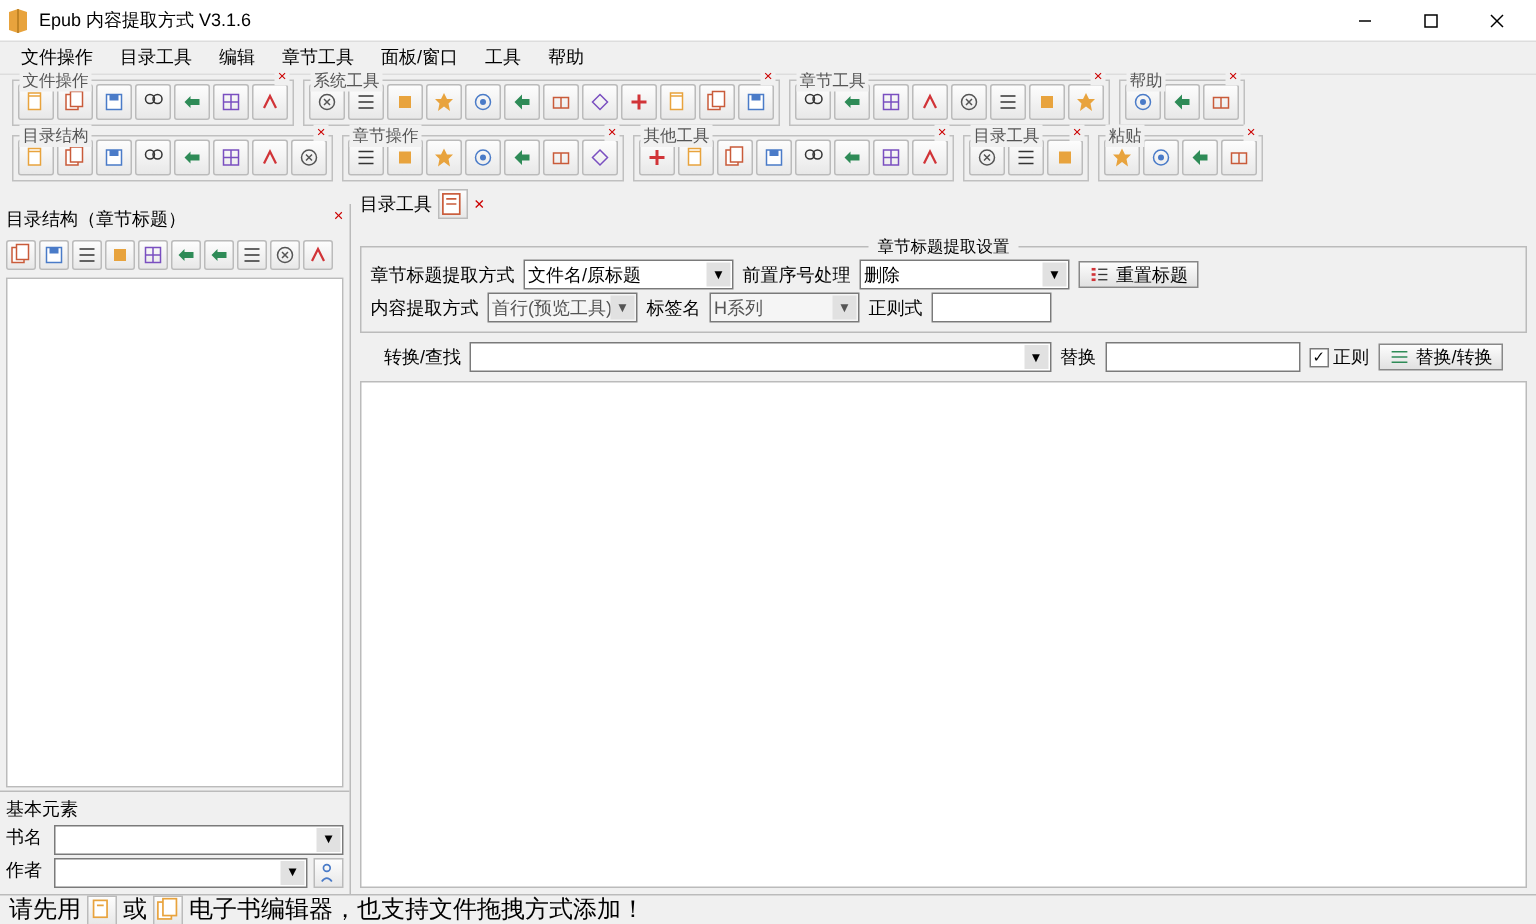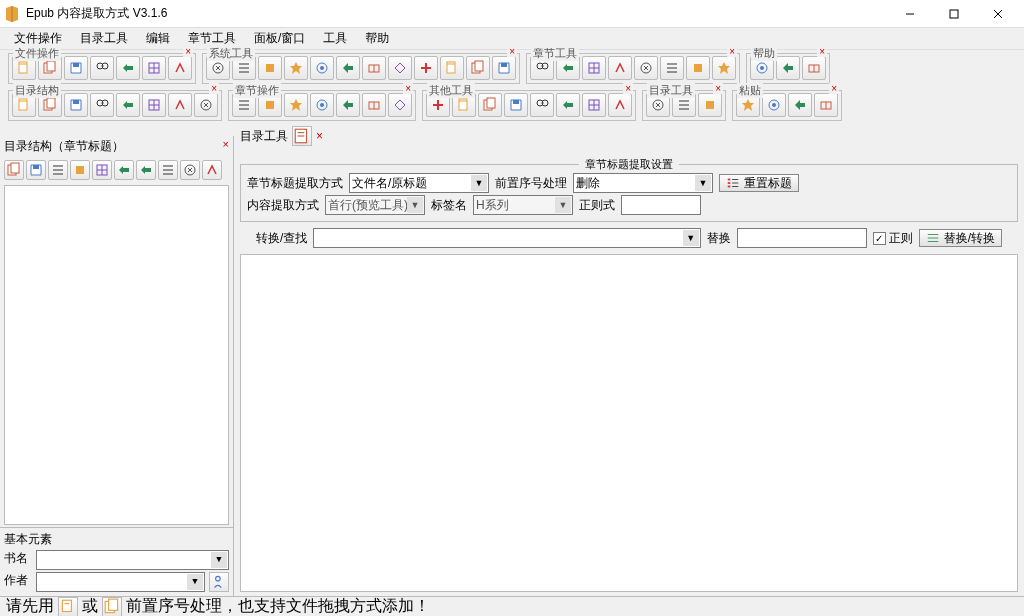--- a/index.html
+++ b/index.html
@@ -875,14 +875,14 @@
         <line x1="5" y1="5" x2="9" y2="5" stroke="#e8a33d"></line>
       </svg>
   </span>
   <span>或</span>
   <span class="sq-btn">
     <svg viewBox="0 0 16 16">
         <rect x="2" y="3" width="8" height="10" fill="#fff" stroke="#e8a33d"></rect>
         <rect x="5" y="1" width="8" height="10" fill="#fff" stroke="#e8a33d"></rect>
       </svg>
   </span>
-  <span>前置序号处理，也支持文件拖拽方式添加！</span>
+  <span>电子书编辑器，也支持文件拖拽方式添加！</span>
 </div>
 
 </body></html>

